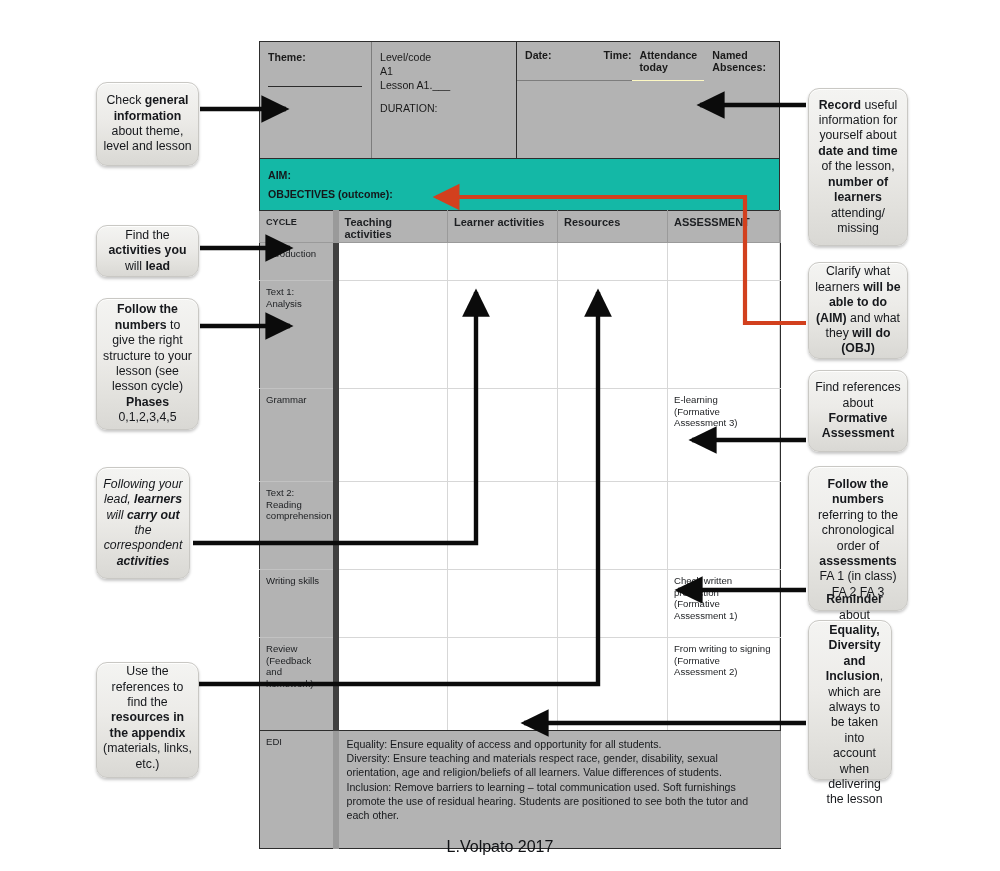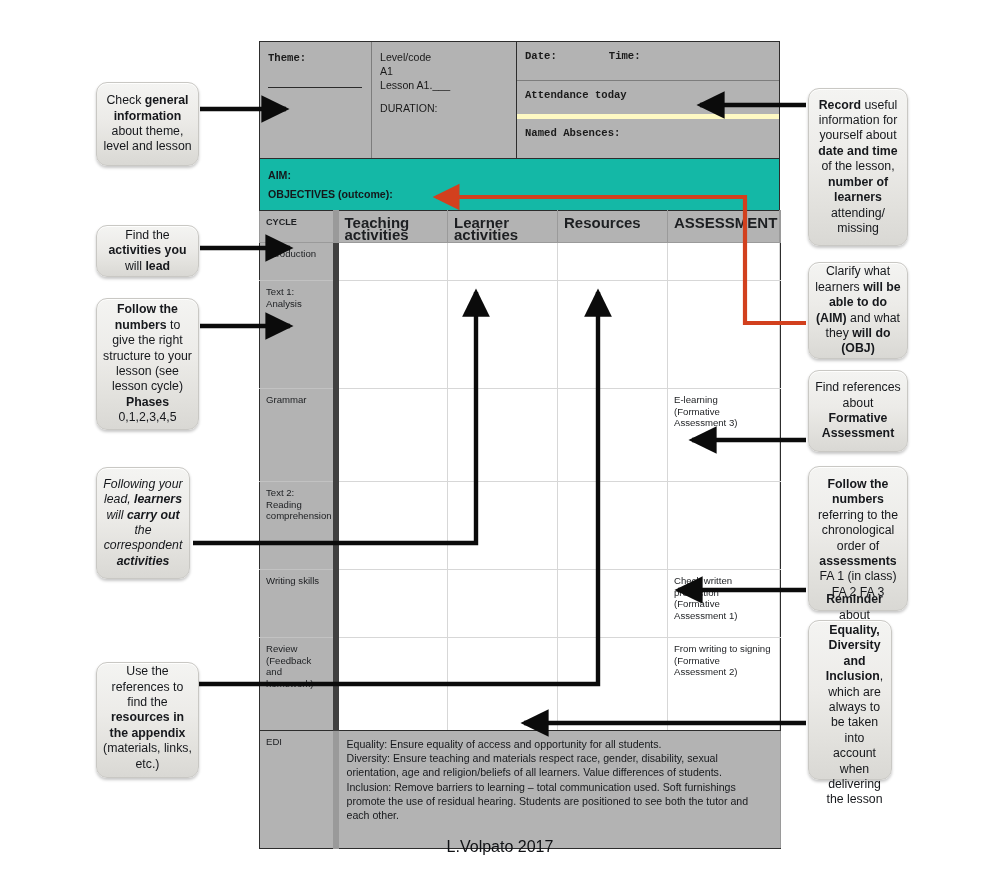--- a/index.html
+++ b/index.html
@@ -70,31 +70,31 @@
   }
   .hdr-col {
     box-sizing: border-box;
     padding: 8px 8px 0 8px;
     font-size: 10.6px;
     line-height: 14px;
     color: #1a1a1a;
   }
   .hdr-theme { width: 112px; border-right: 1px solid #7d7d7d; }
   .hdr-level { width: 145px; border-right: 1px solid #2d2d2d; }
-  .hdr-right { width: 262px; display: flex; flex-direction: column; }
+  .hdr-right { width: 262px; display: flex; flex-direction: row; }
   .hdr-right .sub {
     box-sizing: border-box;
     padding: 7px 0 0 8px;
     font-size: 10.6px;
     color: #1a1a1a;
   }
   .hdr-right .sub.r1 { height: 39px; border-bottom: 1px solid #7d7d7d; }
-  .hdr-right .sub.r2 { height: 39px; border-bottom: 5px solid #fef9c3; }
+  .hdr-right .sub.r2 { height: 39px; border-bottom: 1px solid #fef9c3; }
   .hdr-right .sub.r3 { height: 39px; }
-  .bold10 { font-weight: bold; font-family: Liberation Mono, monospace; }
+  .bold10 { font-weight: bold; }
   .theme-rule {
     display: block;
     width: 94px;
     border-bottom: 1px solid #2b2b2b;
     height: 22px;
   }
   .time-inline { margin-left: 52px; }
 
   
   .aim-block {
@@ -123,21 +123,21 @@
     vertical-align: top;
     padding: 5px 5px 2px 6px;
     background: #ffffff;
     font-weight: normal;
     text-align: left;
     line-height: 11.5px;
   }
   .grid tr.head td {
     background: #b3b3b3;
     font-weight: bold;
-    font-size: 15px;
+    font-size: 11px;
     border-color: #9a9a9a;
     border-top: 1px solid #2d2d2d;
     padding-top: 6px;
     height: 19px;
   }
   .grid tr.head td.c-cycle { font-size: 9.1px; }
   .grid td.c-cycle {
     background: #b3b3b3;
     border-left: 1px solid #2d2d2d;
     border-right: 6px solid #404040;

